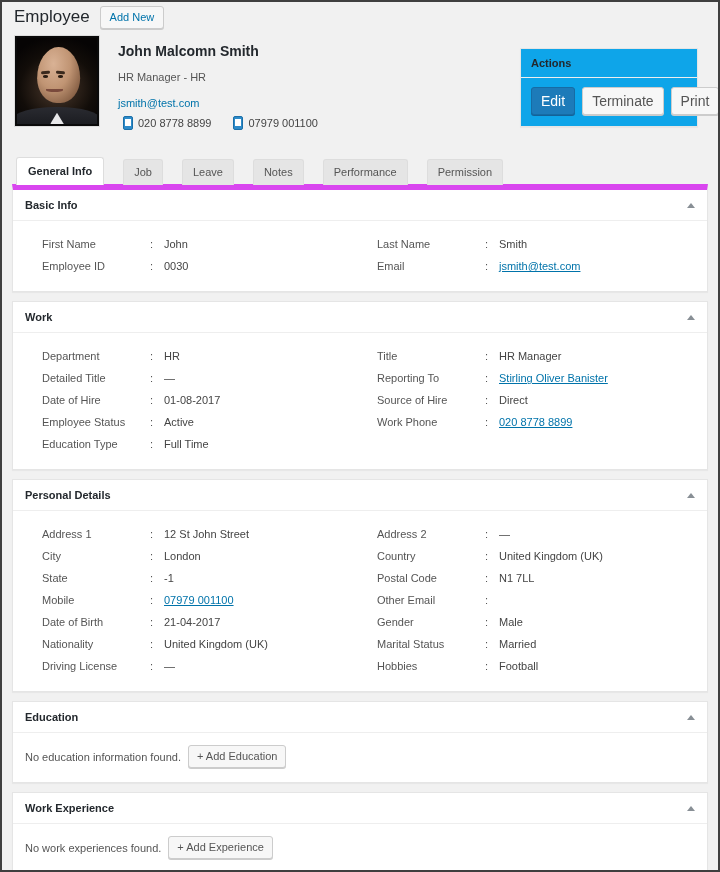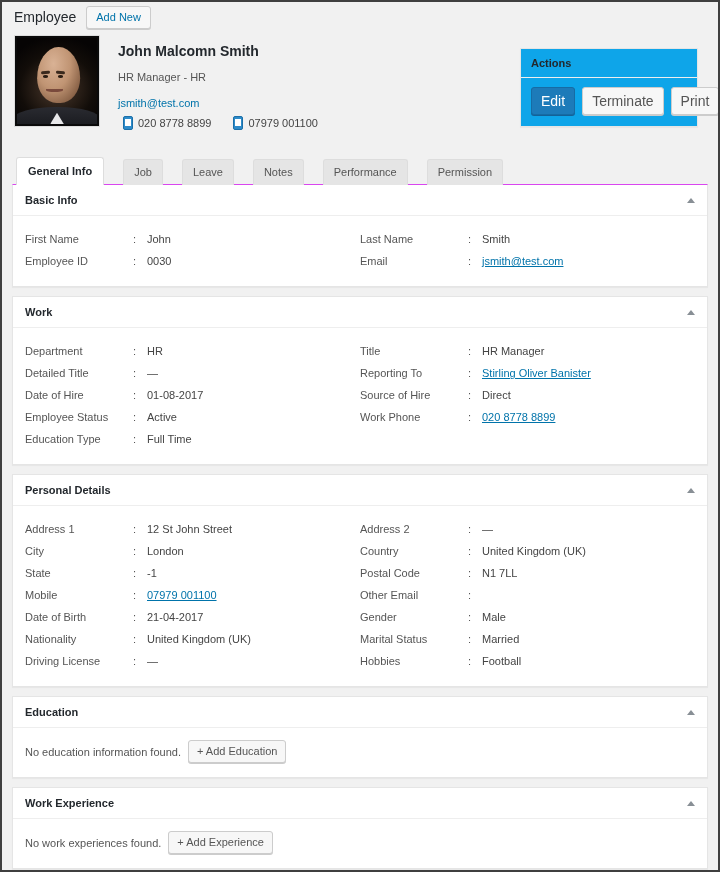--- a/index.html
+++ b/index.html
@@ -27,21 +27,21 @@
   }
 
   
   .page-header {
     display: flex;
     align-items: center;
     gap: 10px;
     padding: 4px 0 6px 2px;
   }
   .page-title {
-    font-size: 14px;
+    font-size: 17px;
     font-weight: 400;
     color: #23282d;
     line-height: 1.3;
   }
   .add-new-btn {
     display: inline-block;
     font-size: 11px;
     line-height: 1;
     padding: 5px 9px;
     background: #f7f7f7;
@@ -259,21 +259,21 @@
     z-index: 2;
   }
 
   
   .panel {
     background: #ffffff;
     border: 1px solid #e5e5e5;
     box-shadow: 0 1px 1px rgba(0,0,0,.04);
     margin-top: 9px;
   }
-  .panel.first { margin-top: 0; border-top: 1px solid #d946ef; }
+  .panel.first { margin-top: 0; border-top: 6px solid #d946ef; }
   .panel-head {
     display: flex;
     align-items: center;
     justify-content: space-between;
     padding: 9px 12px 9px 12px;
     border-bottom: 1px solid #eeeeee;
   }
   .panel-title {
     font-size: 11px;
     font-weight: bold;
@@ -290,21 +290,21 @@
   .panel-body {
     padding: 12px 12px 14px 12px;
   }
 
   .field-grid {
     display: grid;
     grid-template-columns: 1fr 1fr;
     column-gap: 0;
     row-gap: 0;
   }
-  .field-col { display: block; }
+  .field-col { display: block; margin-left: 17px; }
   .field-row {
     display: flex;
     align-items: baseline;
     padding: 3px 0;
     font-size: 11px;
     line-height: 16px;
   }
   .field-label {
     width: 108px;
     flex: 0 0 108px;

